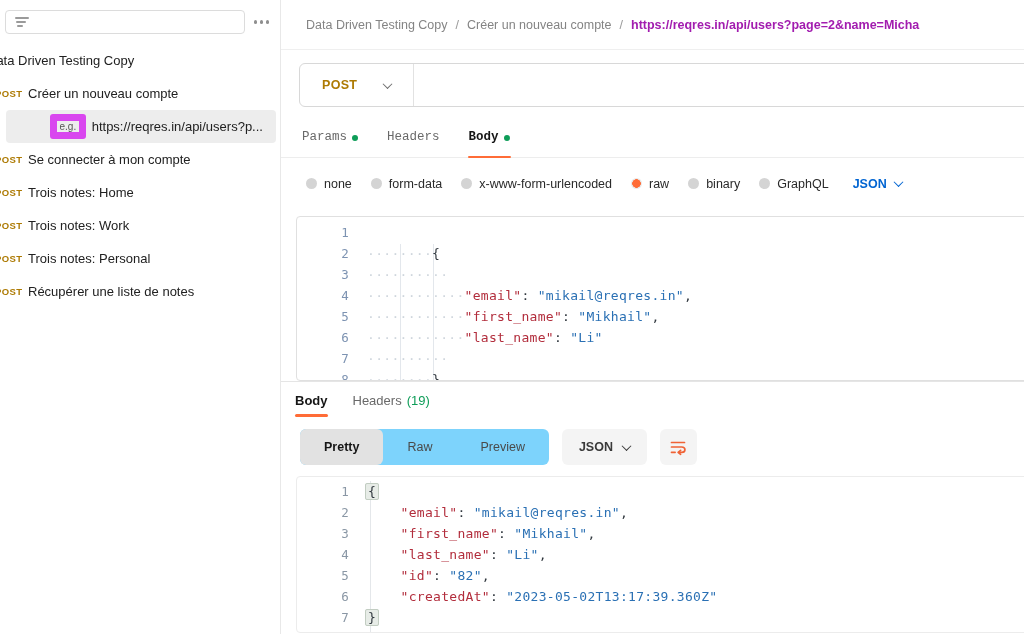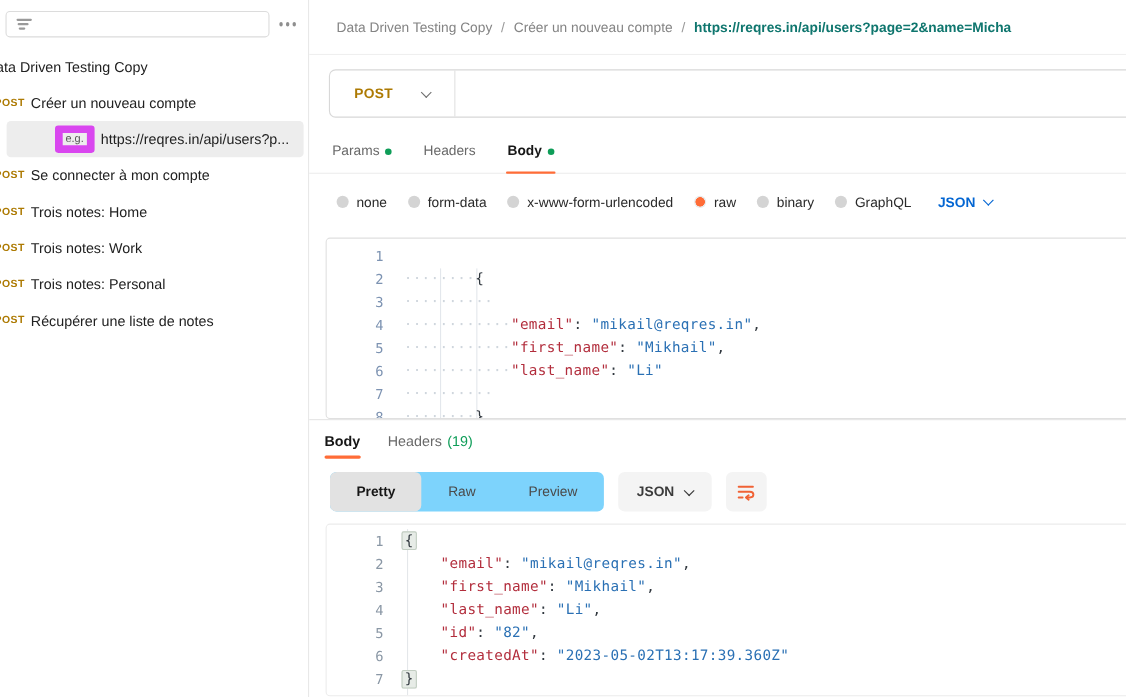--- a/index.html
+++ b/index.html
@@ -22,32 +22,32 @@
   .trow .method { font-size:9.5px; font-weight:700; color:#ad7a03; letter-spacing:.4px; width:33px; flex:none; }
   .trow.collection { margin-left:-13px; }
   .trow.request  { margin-left:-5px; }
   .trow.example  { margin:0 4px 0 6px; padding-left:44px; background:#ededed; border-radius:4px; }
   .eg-badge { font-size:10px; color:#555; border:7px solid #d946ef; border-radius:3px; padding:0 2.5px; line-height:11px; margin-right:6px; }
 
   
   .main { flex:1; min-width:0; overflow:hidden; }
   .breadcrumb { height:50px; display:flex; align-items:center; padding-left:25px; font-size:12.5px; color:#848484; border-bottom:1px solid #efefef; white-space:nowrap; overflow:hidden; }
   .breadcrumb .sep { margin:0 8px; color:#9a9a9a; }
-  .breadcrumb .current { font-weight:700; color:#0f766e; }
+  .breadcrumb .current { font-weight:700; color:#a21caf; }
 
   .url-wrap { padding:13px 0 0 18px; }
   .url-bar { height:44px; border:1px solid #d8d8d8; border-radius:6px; display:flex; align-items:center; margin-right:-16px; }
   .method-select { display:flex; align-items:center; padding:0 22px; gap:27px; cursor:pointer; }
   .method-label { font-size:12.5px; font-weight:700; color:#ad7a03; letter-spacing:.3px; }
   .chev { width:7px; height:7px; border-right:1.6px solid #6e6e6e; border-bottom:1.6px solid #6e6e6e; transform:rotate(45deg) translate(-1px,-1px); }
   .chev.blue { border-color:#0265d2; }
   .vdiv { width:1px; align-self:stretch; background:#e2e2e2; }
   .url-text { padding-left:16px; font-size:13px; color:#212121; }
 
-  .req-tabs { height:51px; border-bottom:1px solid #ededed; display:flex; align-items:flex-end; gap:29px; padding-left:21px; font-size:12.5px; color:#696969; }
+  .req-tabs { height:51px; border-bottom:1px solid #ededed; display:flex; align-items:flex-end; gap:29px; padding-left:21px; font-size:12.5px; color:#696969;font-family:Liberation Mono, monospace; }
   .tab { position:relative; display:flex; align-items:center; gap:5px; padding-bottom:13px; cursor:pointer; }
   .tab.active { color:#161616; font-weight:700; }
   .tab.active::after { content:""; position:absolute; left:-1px; right:-1px; bottom:-1px; height:2.5px; border-radius:2px; background:#ff6c37; }
   .gdot { width:6px; height:6px; border-radius:50%; background:#0e9d58; margin-top:1px; }
 
   .type-row { height:51px; display:flex; align-items:center; gap:19px; padding-left:25px; font-size:12.5px; color:#2a2a2a; }
   .radio { display:flex; align-items:center; gap:7px; cursor:pointer; }
   .radio .circle { width:11px; height:11px; border-radius:50%; background:#d4d4d4; }
   .radio.selected .circle { background:radial-gradient(circle,#ff6c37 0 52%, #e9e9e9 58% 100%); }
   .lang-select { display:flex; align-items:center; gap:8px; margin-left:5px; color:#0265d2; font-weight:700; cursor:pointer; }

